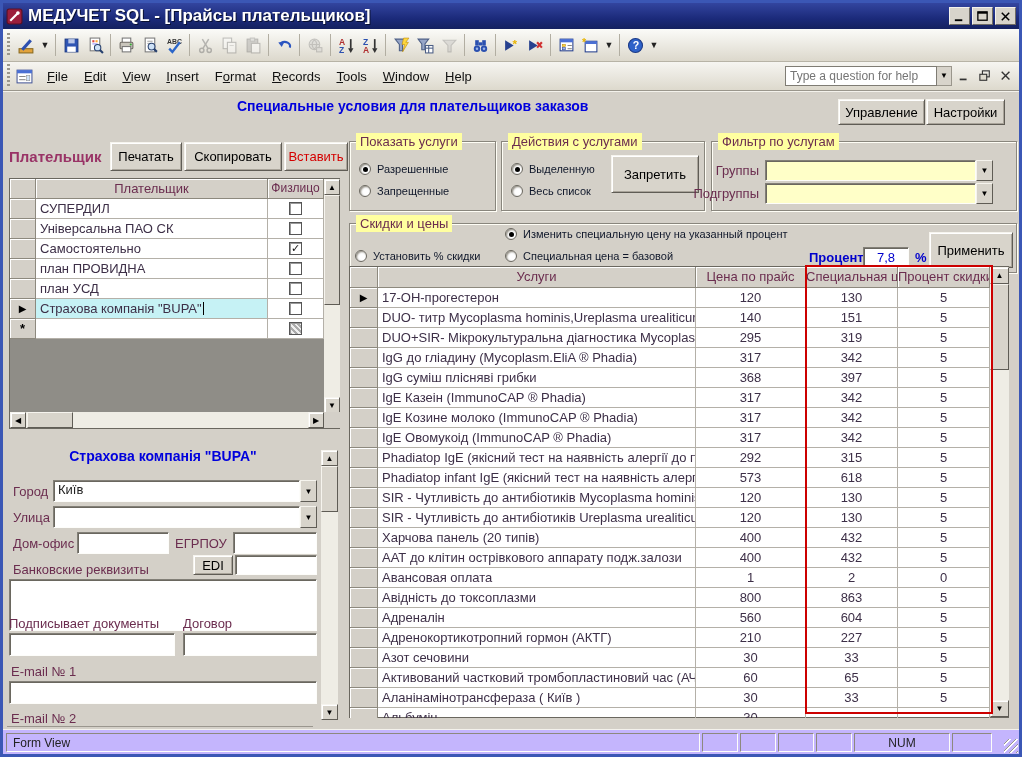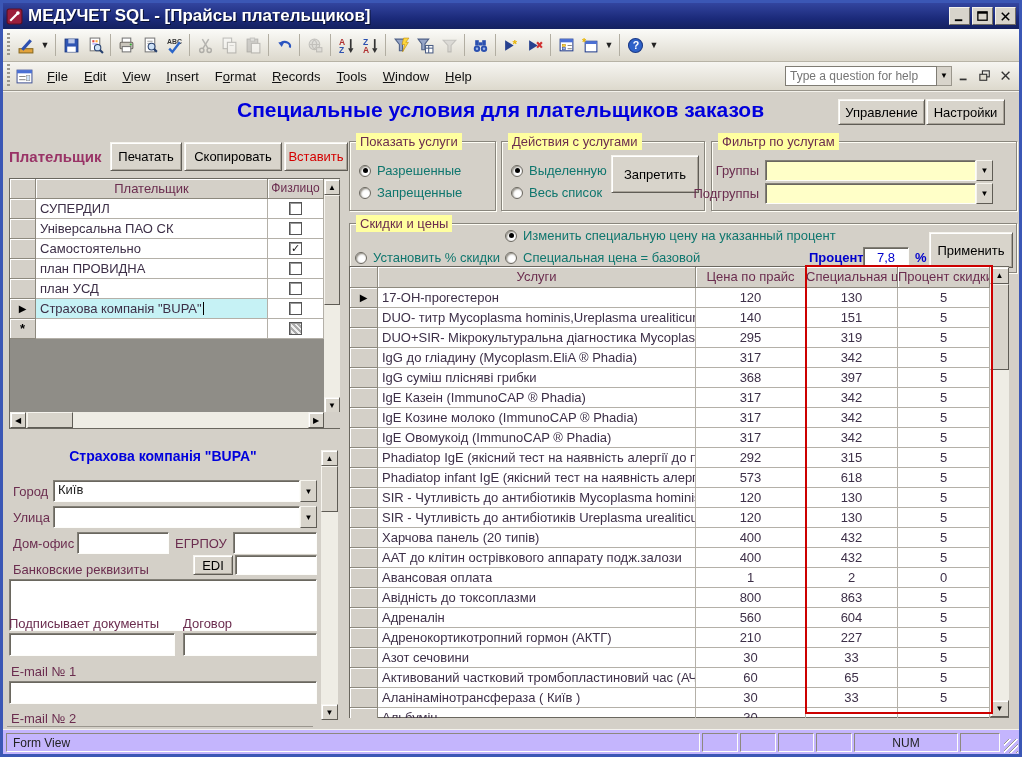--- a/index.html
+++ b/index.html
@@ -43,21 +43,21 @@
   .btn.red{color:#d40000;}
   .plabel{position:absolute;color:#6b2d4f;font-size:13px;white-space:nowrap;}
   
   .gbox{position:absolute;border:1px solid #89867d;box-shadow:inset 1px 1px 0 #fffef6,1px 1px 0 #fffef6;}
   .glabel{position:absolute;top:-9px;left:6px;background:#ffffa0;padding:0 4px;color:#6b2d4f;
     font-size:13px;line-height:17px;white-space:nowrap;z-index:3;}
   .radio-row{position:absolute;display:flex;align-items:center;white-space:nowrap;}
   .radio{width:12px;height:12px;border-radius:50%;background:#fff;border:1px solid #6a675f;
     box-shadow:inset 1px 1px 2px #8d897e;flex:0 0 12px;}
   .radio.on::after{content:"";display:block;width:5px;height:5px;margin:2.5px;background:#000;border-radius:50%;}
-  .rlabel{margin-left:6px;font-size:13px;color:#0f766e;}
+  .rlabel{margin-left:6px;font-size:11px;color:#0f172a;}
   
   .field{position:absolute;border:1px solid;border-color:#827f77 #fdfdfa #fdfdfa #827f77;
     box-shadow:inset 1px 1px 0 #6a675f;background:#fff;font-family:inherit;font-size:13px;padding:1px 4px;color:#222;}
   .field.blue{color:#0000cc;text-align:center;}
   .combo{position:absolute;display:flex;}
   .combo .cfield{flex:1;border:1px solid;border-color:#827f77 #fdfdfa #fdfdfa #827f77;
     box-shadow:inset 1px 1px 0 #6a675f;background:#fff;font-size:13px;padding:1px 4px;color:#222;
     white-space:nowrap;overflow:hidden;}
   .combo .cdrop{width:17px;background:#d8d4cb;border:1px solid;border-color:#f6f4ee #5f5c55 #5f5c55 #f6f4ee;
     font-size:8px;display:flex;align-items:center;justify-content:center;color:#000;}
@@ -345,21 +345,21 @@
       <span class="mdibtn">
           <svg width="12" height="12" viewBox="0 0 14 14">
             <path d="M2 2 L11 11 M11 2 L2 11" stroke="#333" stroke-width="1.6"></path>
           </svg>
         </span>
     </span>
   </div>
 
   <div class="main">
 
-    <div class="blue-title" style="left:234px;top:6px;font-size:21px;">Специальные условия для плательщиков заказов</div>
+    <div class="blue-title" style="left:234px;top:6px;font-size:14px;">Специальные условия для плательщиков заказов</div>
     <button class="btn" style="left:835px;top:7px;width:87px;height:26px;">Управление</button>
     <button class="btn" style="left:923px;top:7px;width:79px;height:26px;">Настройки</button>
 
     <div class="plabel" style="left:6px;top:56px;font-size:15px;font-weight:bold;color:#993366;">Плательщик</div>
     <button class="btn" style="left:107px;top:50px;width:72px;height:29px;">Печатать</button>
     <button class="btn" style="left:181px;top:50px;width:98px;height:29px;">Скопировать</button>
     <button class="btn red" style="left:281px;top:50px;width:64px;height:29px;">Вставить</button>
 
     <div class="grid" style="left:6px;top:86px;width:331px;height:251px;">
       <div class="grow ghead" style="grid-template-columns:26px 232px 56px;">
@@ -721,18 +721,18 @@
     </div>
 
   </div>
 
   <div class="statusbar">
     <div class="spanel" style="width:694px;">Form View</div>
     <div class="spanel" style="width:36px;"></div>
     <div class="spanel" style="width:36px;"></div>
     <div class="spanel" style="width:36px;"></div>
     <div class="spanel" style="width:36px;"></div>
-    <div class="spanel" style="width:104px;text-align:center;">NUM</div>
+    <div class="spanel" style="width:96px;text-align:center;">NUM</div>
     <div class="spanel" style="width:40px;"></div>
     <div class="sgrip"></div>
   </div>
 
 </div>
 
 </body></html>

